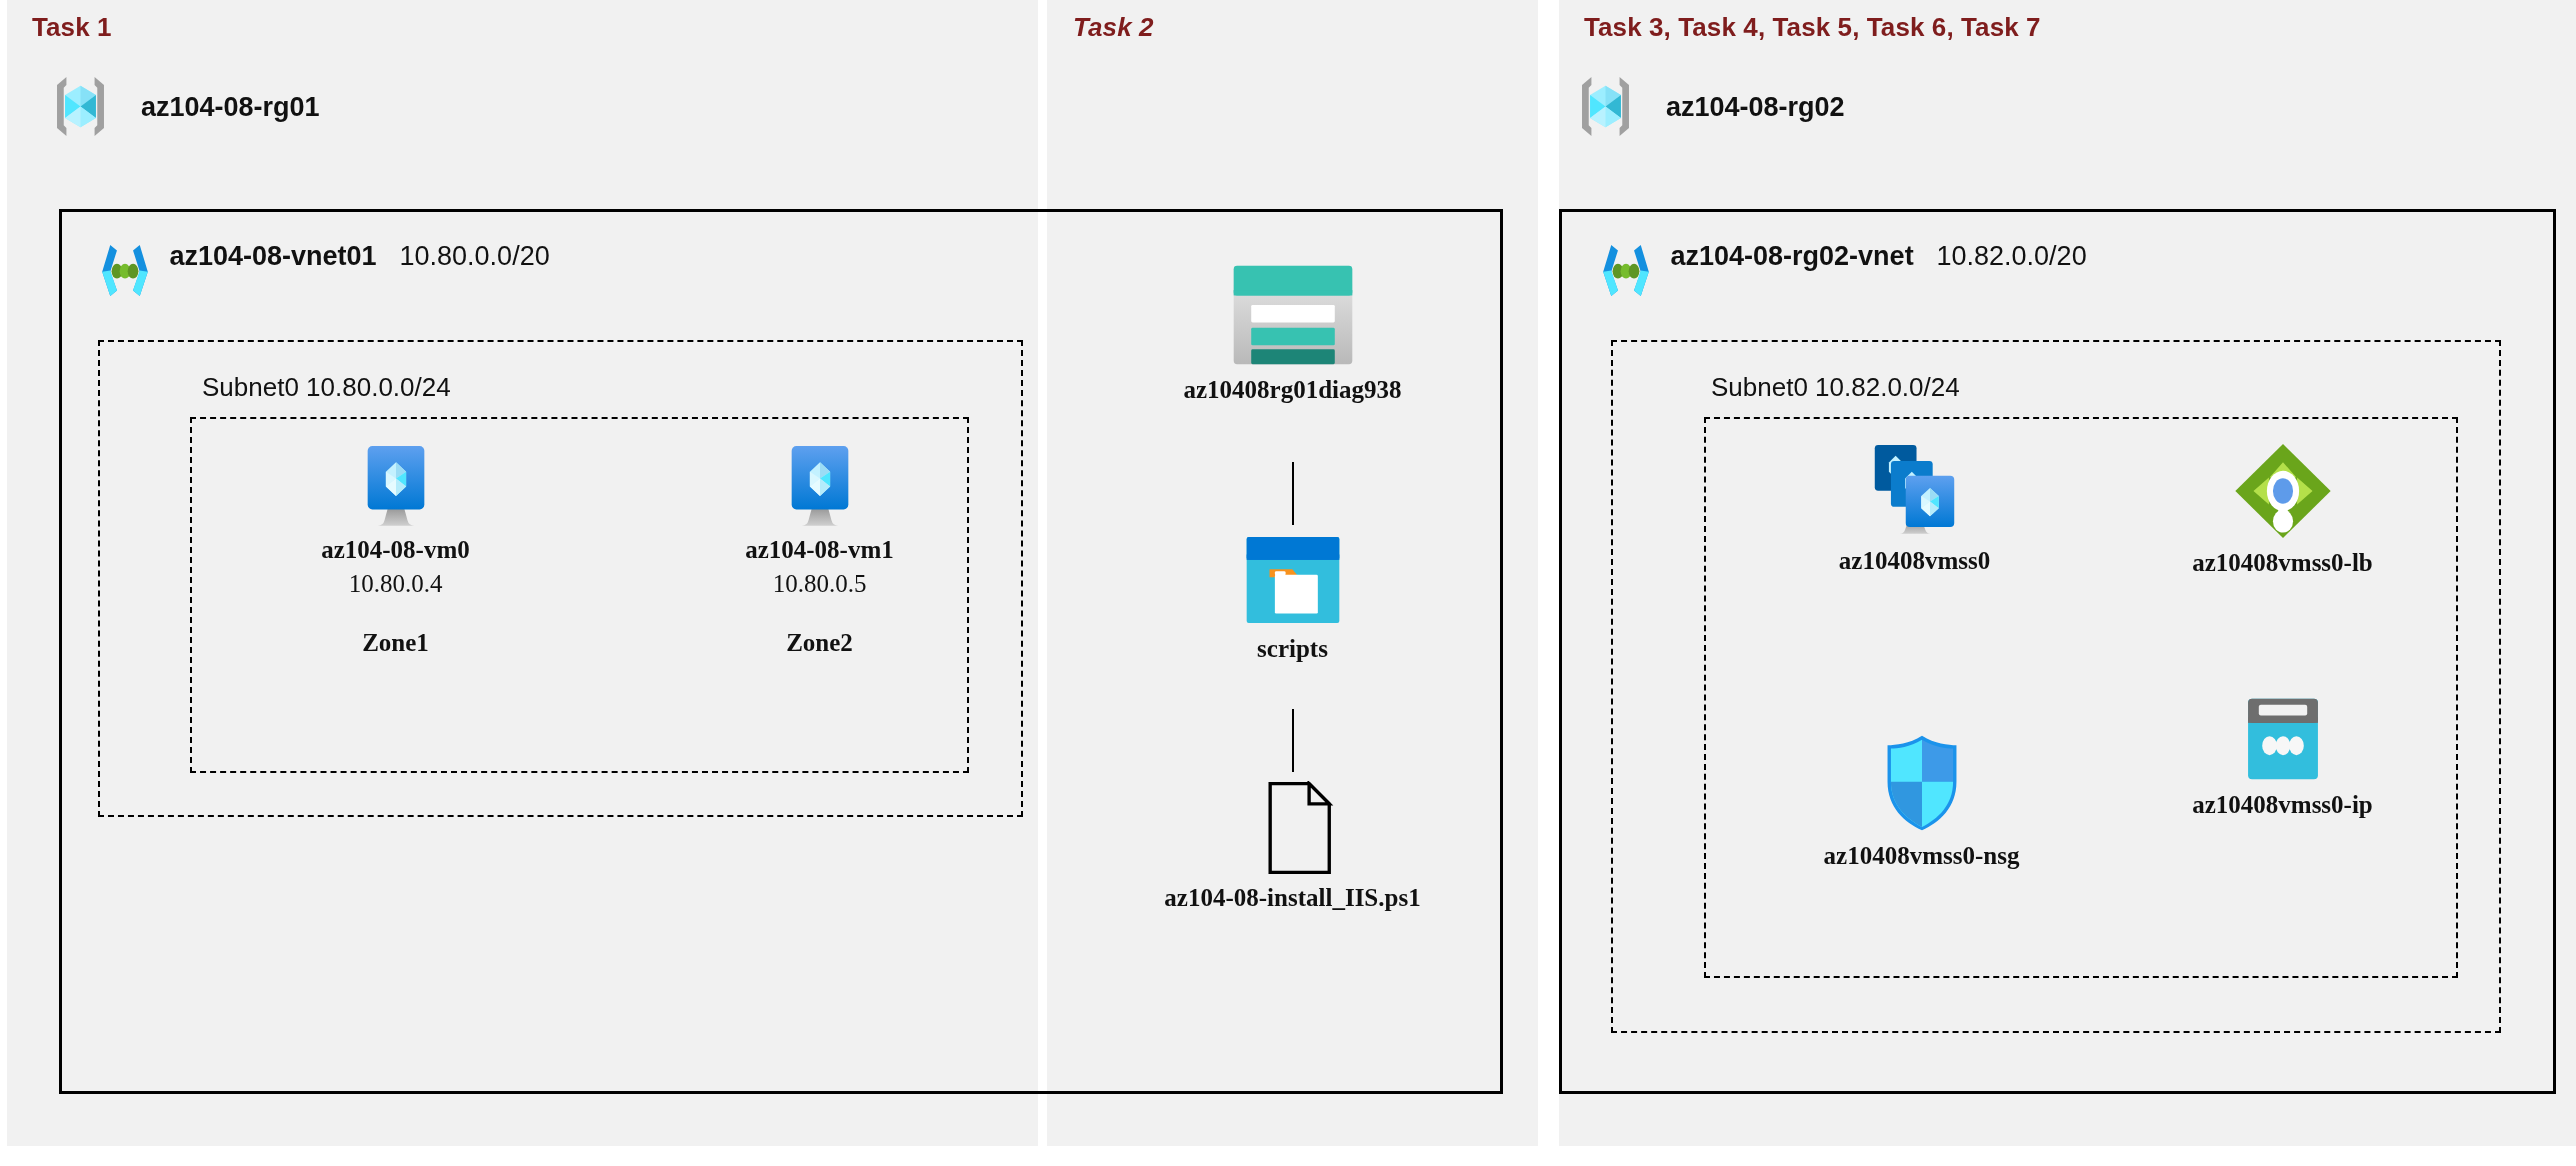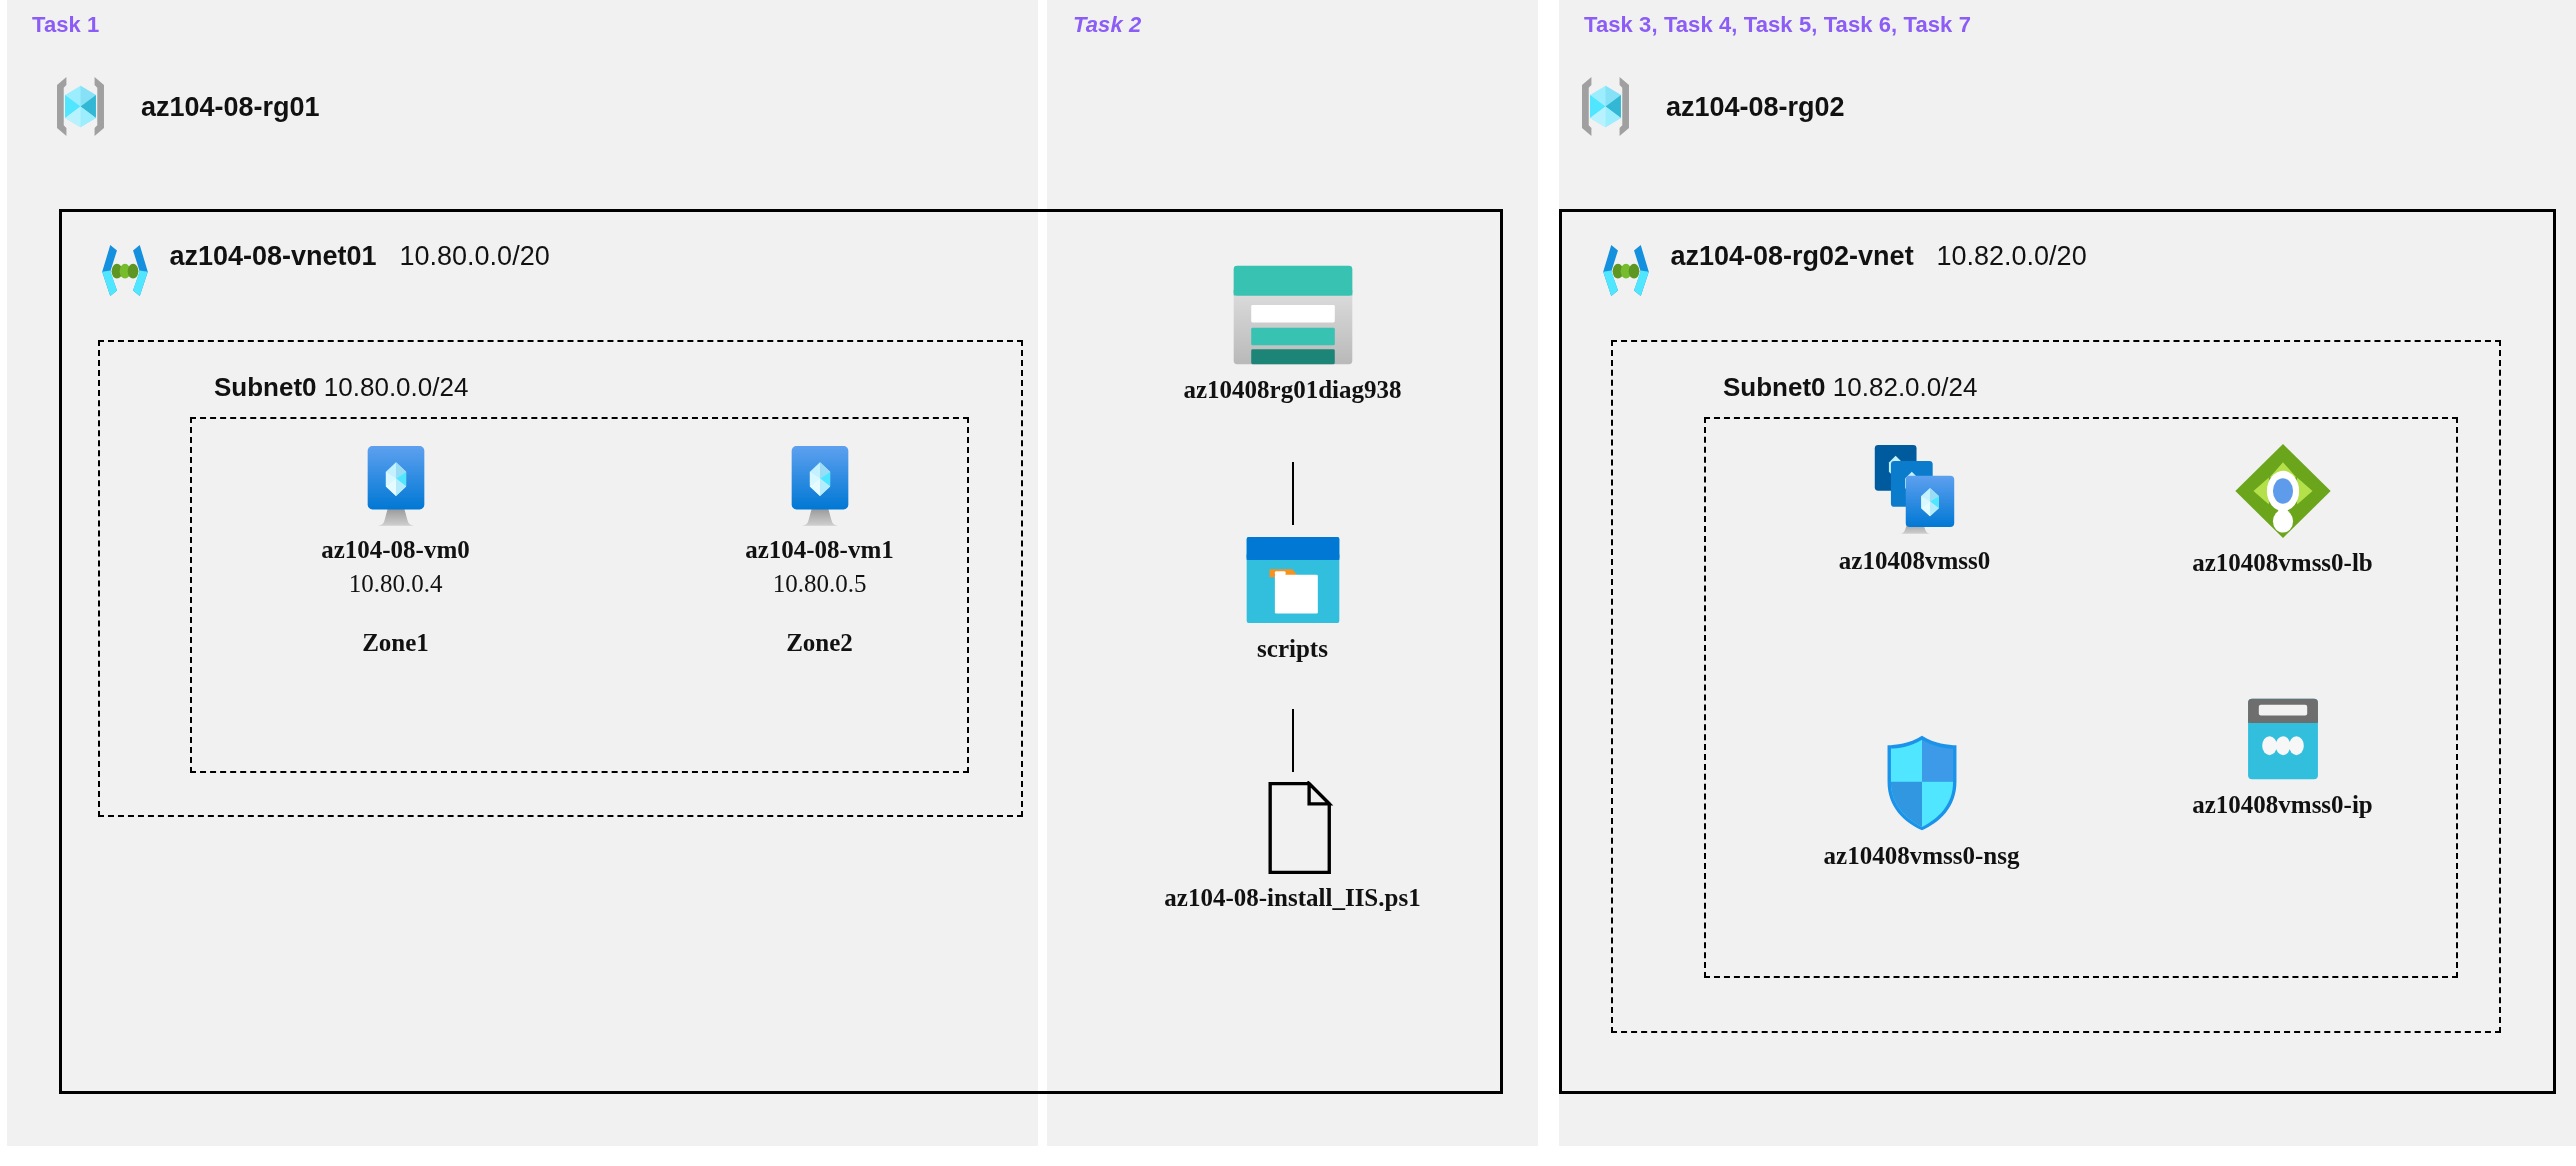--- a/index.html
+++ b/index.html
@@ -1,27 +1,27 @@
 <!DOCTYPE html>
 <html style="font-size:10.8px"><head>
 <meta charset="utf-8">
 <style>
   html,body{margin:0;padding:0;background:#ffffff;}
   body{width:2576px;height:1166px;position:relative;font-family:"Liberation Sans",sans-serif;overflow:hidden;}
   .panel{position:absolute;background:#f1f1f1;}
-  .task-title{position:absolute;color:#8b5cf6;font-weight:bold;font-size:22px;letter-spacing:0.1px;white-space:nowrap;}
+  .task-title{position:absolute;color:#7f1d1d;font-weight:bold;font-size:26px;letter-spacing:0.1px;white-space:nowrap;}
   .solid-box{position:absolute;border:3.4px solid #000;box-sizing:border-box;}
   .dashed-box{position:absolute;border:2.7px dashed #000;box-sizing:border-box;}
   .rg-row{position:absolute;display:flex;align-items:center;gap:33px;}
   .rg-name{font-size:27px;font-weight:bold;color:#111;white-space:nowrap;}
   .vnet-row{position:absolute;display:flex;align-items:flex-start;gap:13.5px;}
   .vnet-name{font-size:27px;font-weight:bold;color:#111;white-space:nowrap;}
   .vnet-cidr{font-size:27px;font-weight:normal;color:#111;white-space:nowrap;margin-left:9.4px;}
   .subnet-label{position:absolute;white-space:nowrap;font-size:26px;color:#111;}
-  .subnet-label b{font-weight:bold;margin-left:12px;}
+  .subnet-label b{font-weight:normal;}
   .subnet-label span{font-weight:normal;}
   .node{position:absolute;display:flex;flex-direction:column;align-items:center;width:243px;font-family:Liberation Serif, serif;}
   .node .icon{display:flex;align-items:flex-end;justify-content:center;}
   .node .lbl{margin-top:9.4px;font-size:25px;font-weight:bold;color:#111;white-space:nowrap;text-align:center;}
   .node .sub{margin-top:5.4px;font-size:25px;font-weight:normal;color:#111;white-space:nowrap;}
   .node .zone{margin-top:31px;font-size:25px;font-weight:bold;color:#111;white-space:nowrap;}
   .connector{position:absolute;width:2px;background:#000;}
 </style>
 </head>
 <body>

